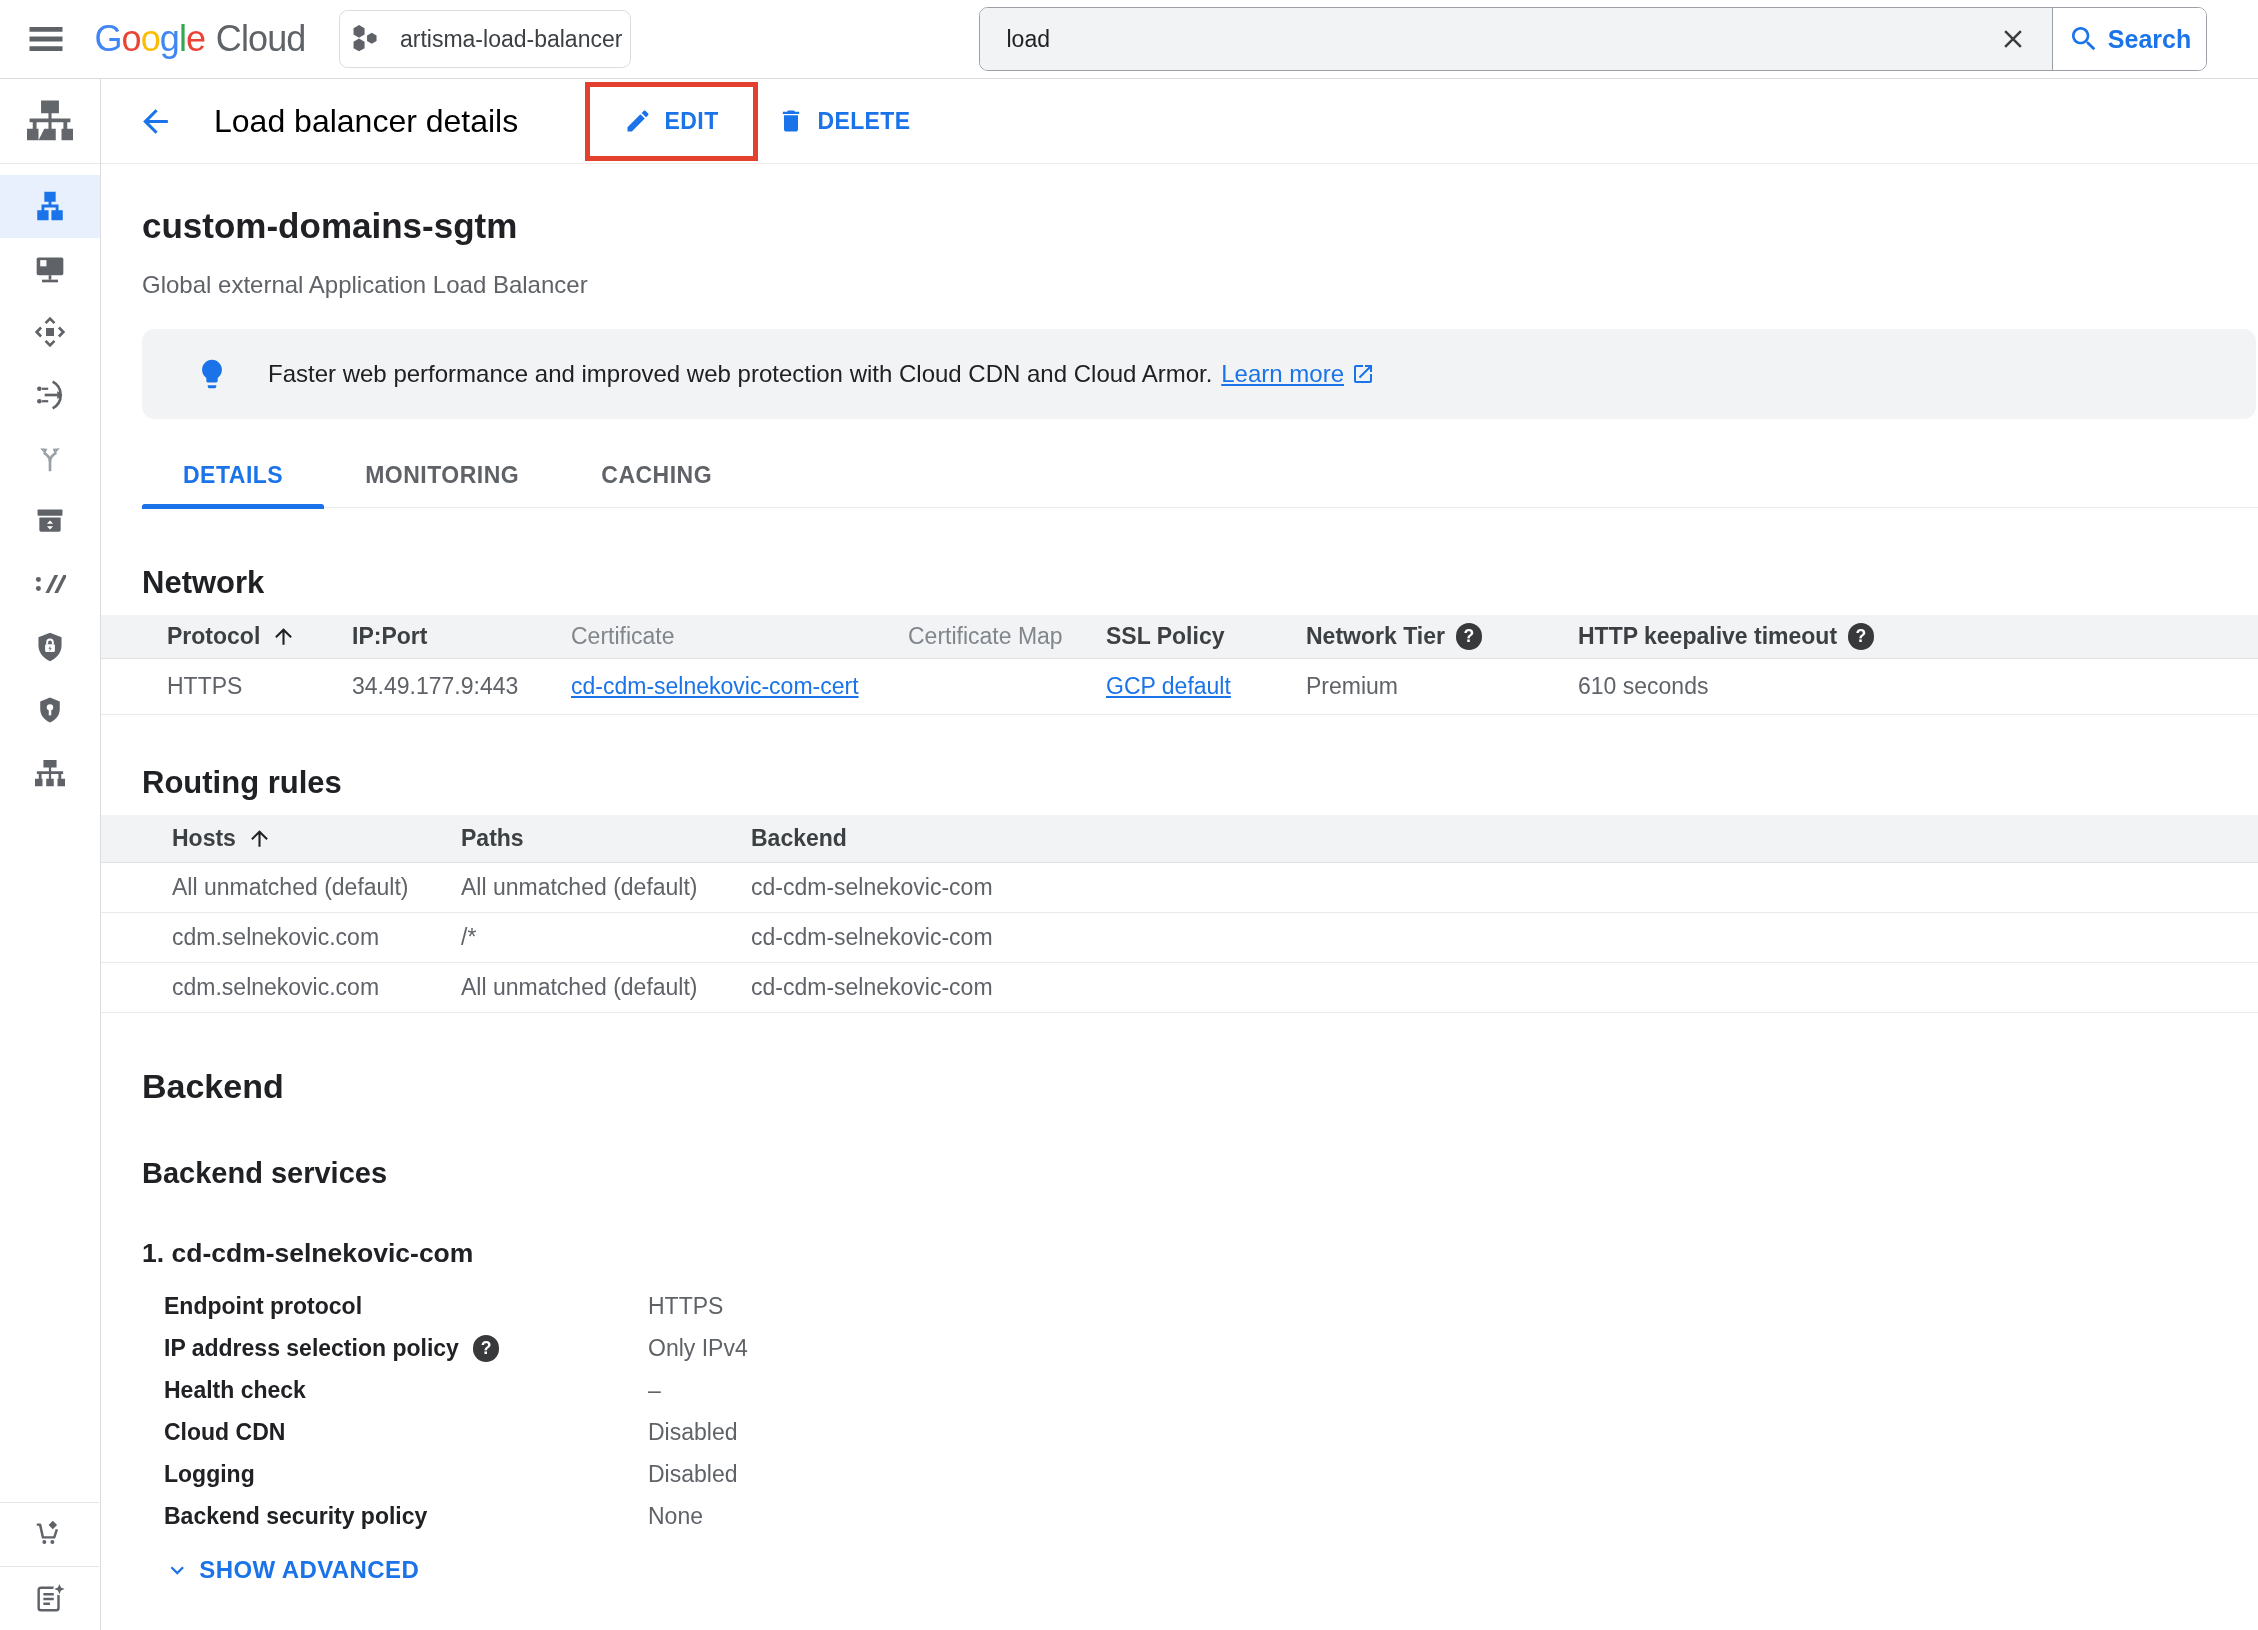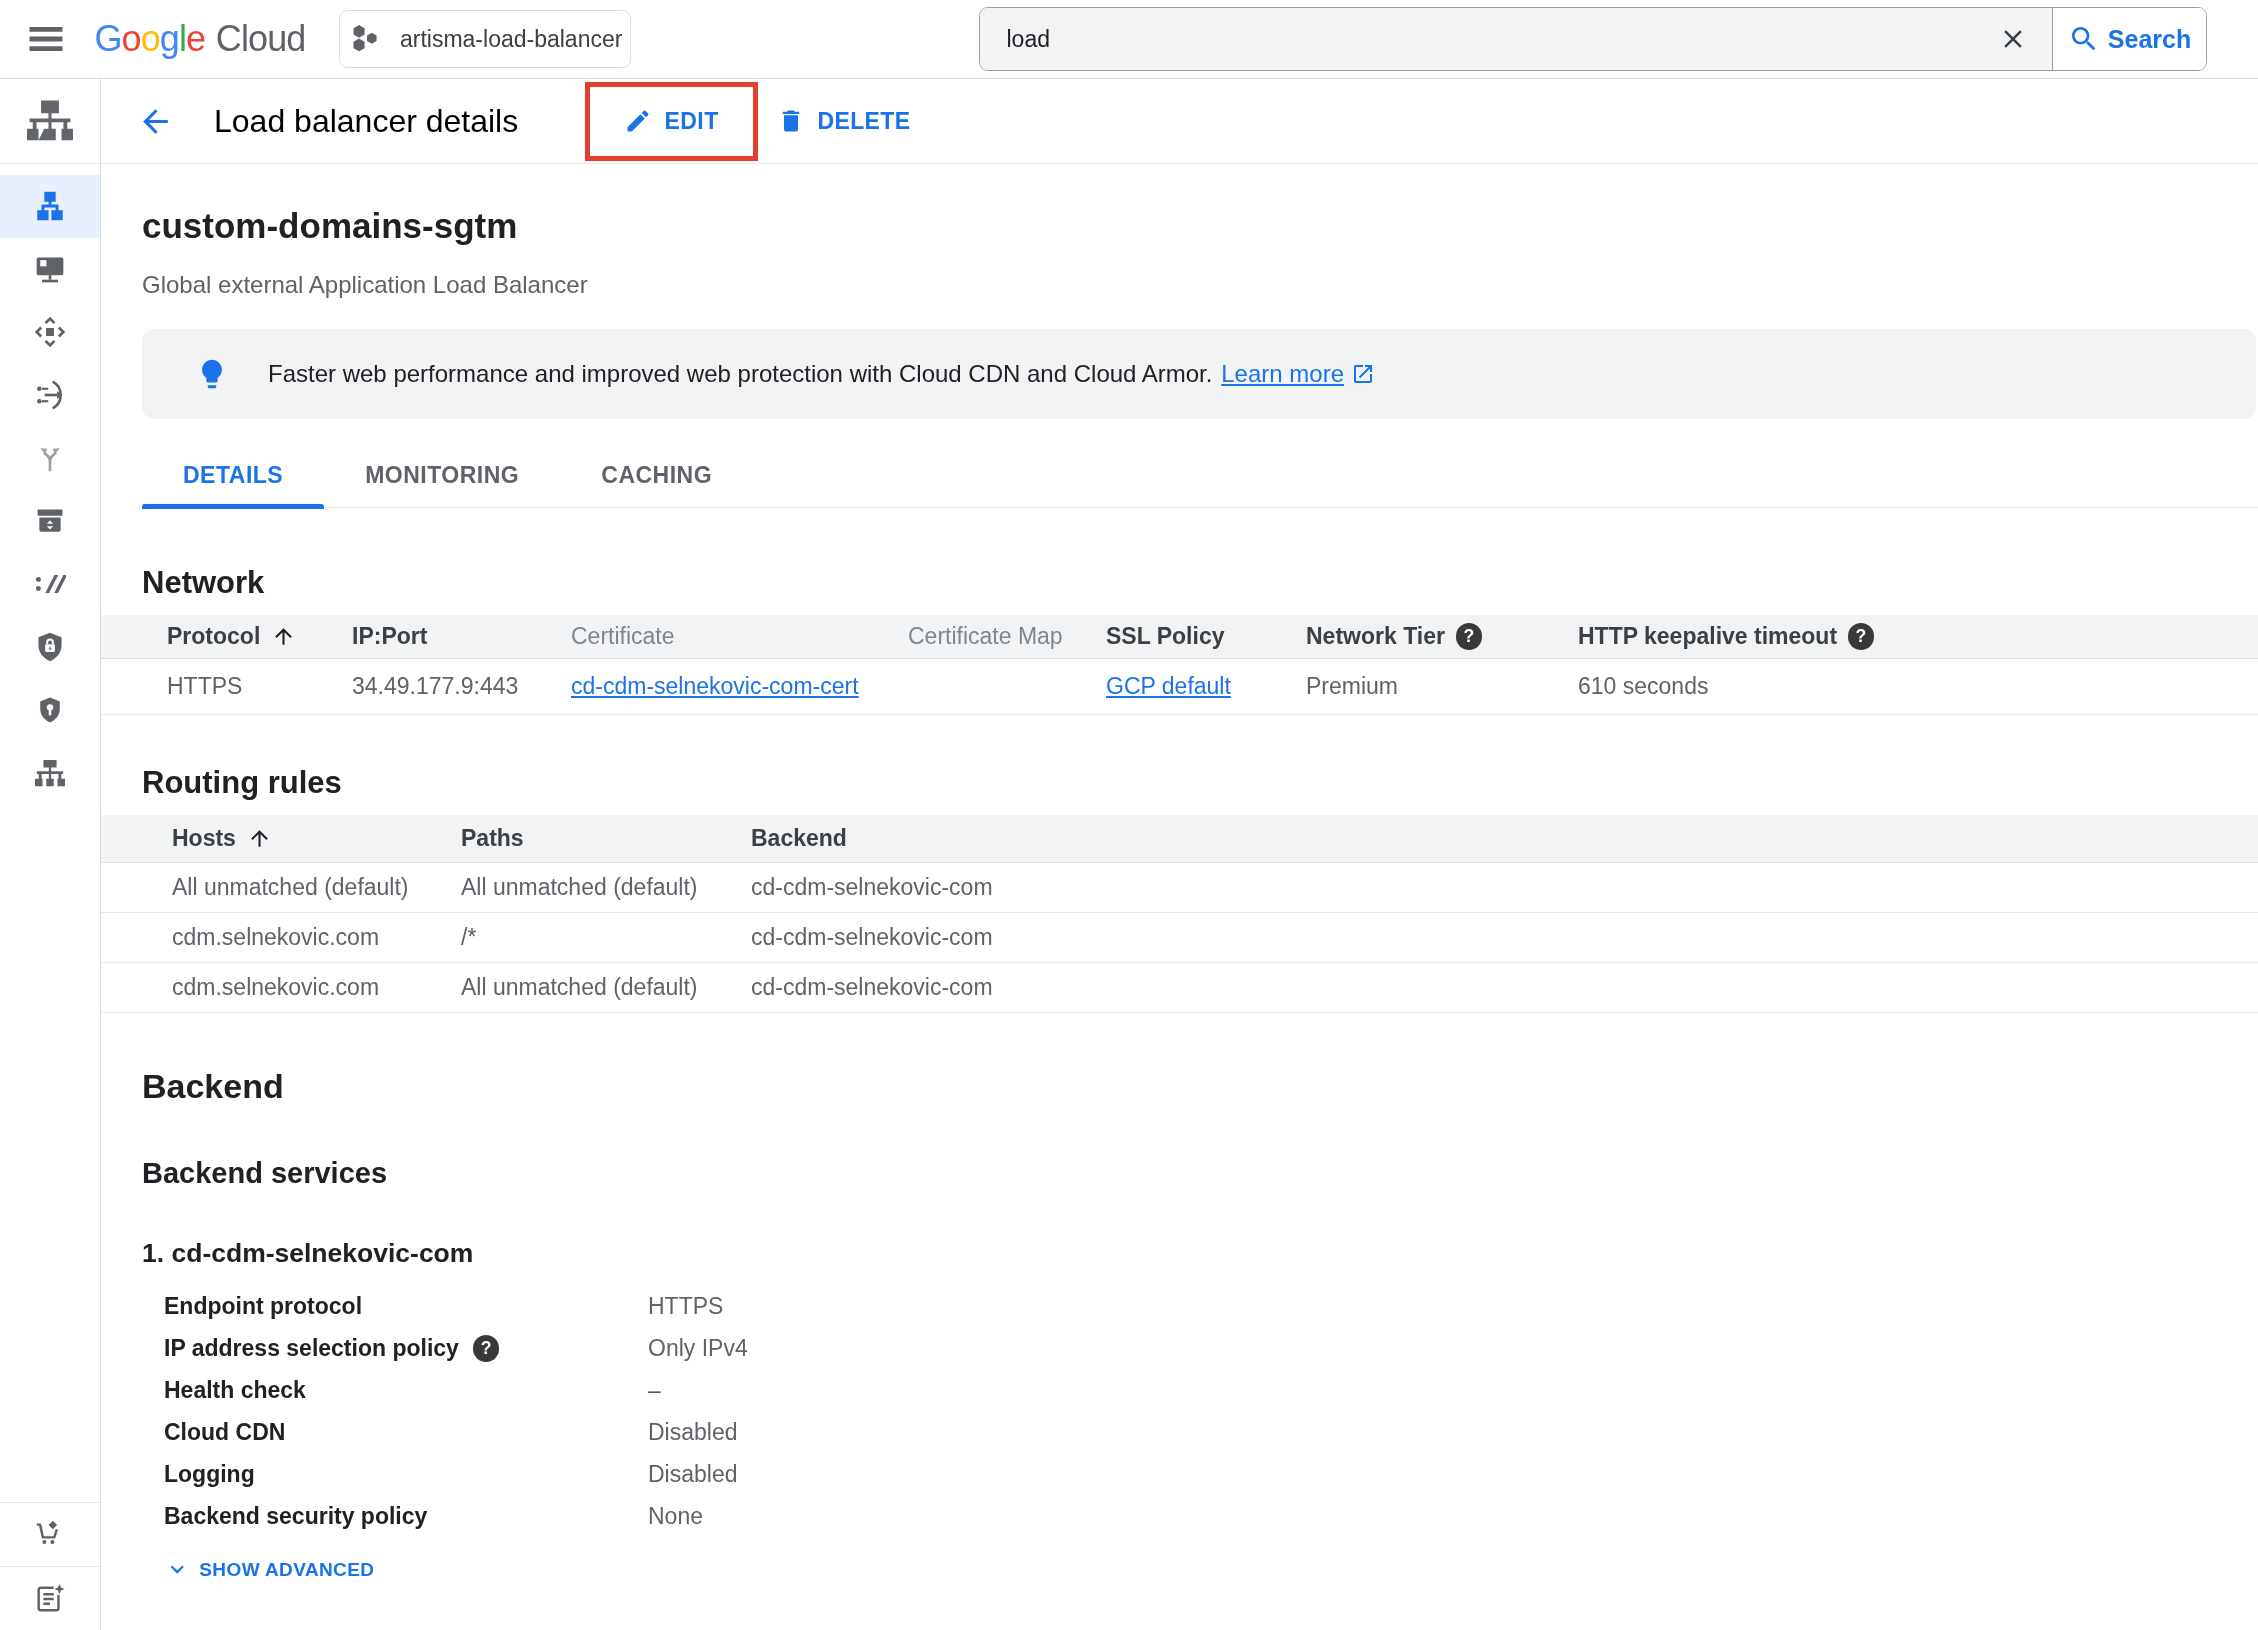--- a/index.html
+++ b/index.html
@@ -87,21 +87,21 @@
              display:inline-flex; align-items:center; justify-content:center;
              font-size:17.6px; font-weight:700; flex:none; cursor:pointer; }
 
   
   .kv { margin:16px 0 0 63px; }
   .kvrow { height:42px; display:flex; align-items:center; }
   .kvlabel { width:484px; flex:none; font-size:23px; font-weight:700; color:#202124;
              display:flex; align-items:flex-end; gap:14px; }
   .kvval { font-size:23px; color:#5f6368; }
   .showadv { margin:19.4px 0 0 63px; display:flex; align-items:center; gap:8.8px; cursor:pointer; }
-  .showadv .sa { color:#1a73e8; font-size:19px; font-weight:700; letter-spacing:0.4px; }
+  .showadv .sa { color:#1a73e8; font-size:24px; font-weight:700; letter-spacing:0.4px; }
 
   svg { display:block; }
 </style>
 </head>
 <body>
 
 <div id="app">
 
   <div class="hdr">
     <div class="hamburger">

